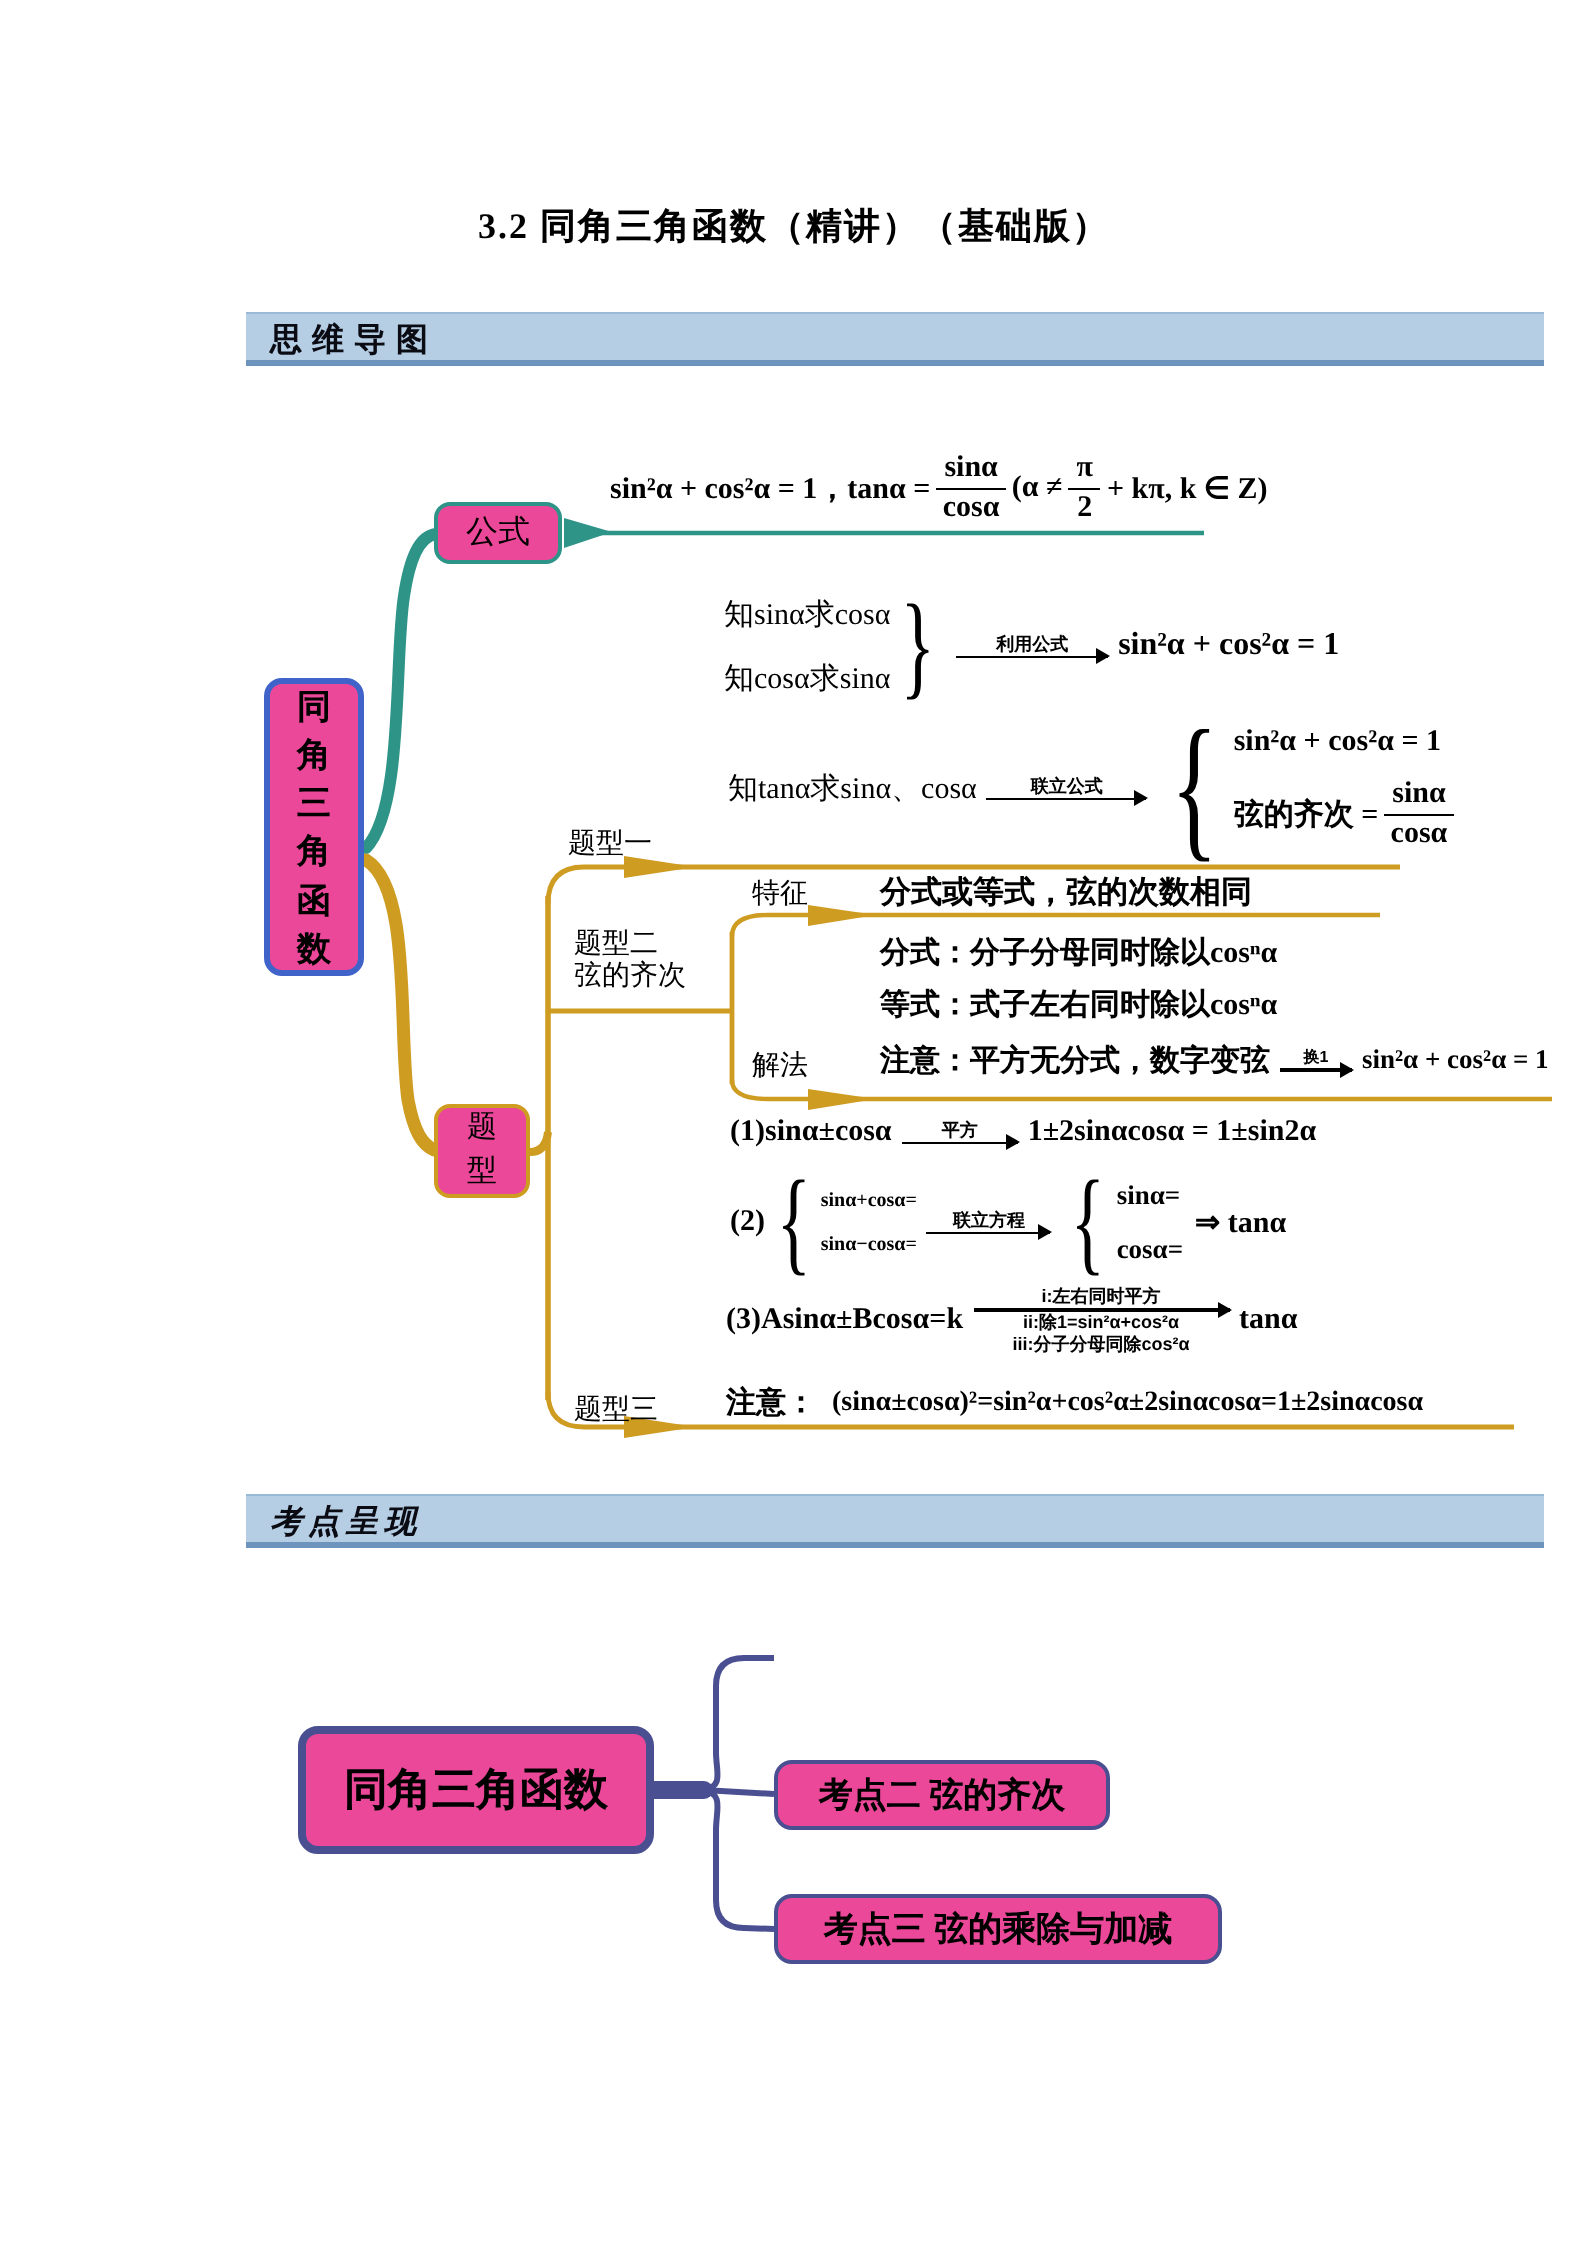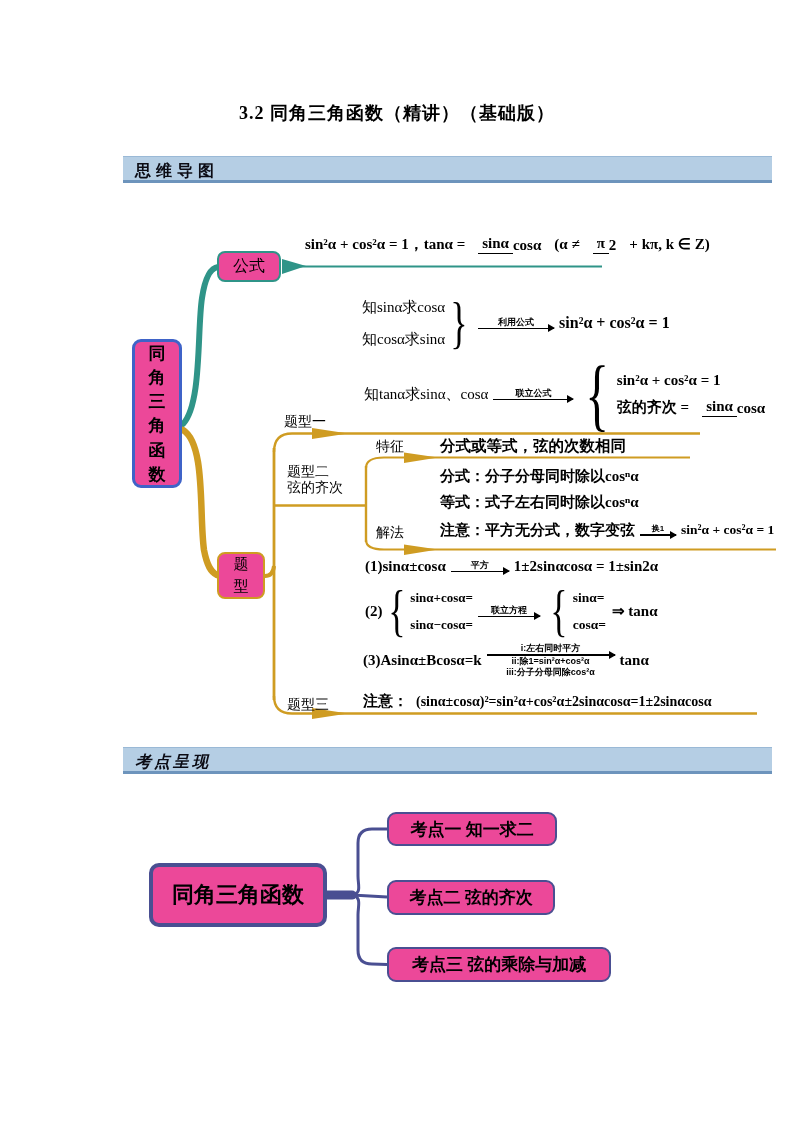--- a/index.html
+++ b/index.html
@@ -32,21 +32,21 @@
     border:3px solid #3f63c8; border-radius:9px; font-size:17px; font-weight:bold; }
   .node.gongshi { left:217px; top:251px; width:64px; height:31px;
     border:2px solid #2f9488; border-radius:8px; font-size:16px; }
   .node.tixing { left:217px; top:552px; width:48px; height:47px;
     border:2px solid #cf9c22; border-radius:8px; font-size:15px; }
   .vtext { word-break:break-all; width:1.1em; line-height:1.42; margin:auto; }
   .lab { font-size:14px; font-family:"Liberation Serif",serif; white-space:nowrap; }
   .mrow { display:flex; align-items:center; white-space:nowrap;
     font-family:"Liberation Serif",serif; font-weight:bold; font-size:15px; }
   .mcol { display:flex; flex-direction:column; justify-content:flex-end; }
-  .fr { display:inline-flex; flex-direction:row; align-items:center; line-height:1; margin:0 13px; }
+  .fr { display:inline-flex; flex-direction:column; align-items:center; line-height:1; margin:0 3px; }
   .fr .n { border-bottom:1.4px solid #000; padding:1px 4px 2px; }
   .fr .d { padding-top:2px; }
   .brace { display:inline-block; line-height:0.9; font-weight:400;
     transform:scaleX(.62); font-family:"Liberation Serif",serif; }
   .ar { display:inline-flex; flex-direction:column; align-items:center; margin:0 5px; }
   .ar .t, .ar .b { font-size:9px; font-weight:bold; line-height:1.25;
     white-space:nowrap; font-family:"Liberation Sans",sans-serif; }
   .ar .s { position:relative; height:1.5px; background:#000; }
   .ar .s::after { content:""; position:absolute; right:-1px; top:-3.4px;
     border-left:7px solid #000; border-top:4px solid transparent; border-bottom:4px solid transparent; }
@@ -173,21 +173,21 @@
     <span class="ar">
       <span class="t">平方</span>
       <span class="s" style="width:58px;"></span>
     </span>
     <span>1±2sinαcosα = 1±sin2α</span>
   </div>
 
   <div class="abs mrow" style="left:365px; top:582px; height:58px;">
     <span>(2)</span>
     <span class="brace" style="font-size:58px;">{</span>
-    <span class="mcol" style="gap:11px; font-size:13px;">
+    <span class="mcol" style="gap:11px; font-size:10px;">
       <span>sinα+cosα=</span>
       <span>sinα−cosα=</span>
     </span>
     <span class="ar">
       <span class="t">联立方程</span>
       <span class="s" style="width:62px;"></span>
     </span>
     <span class="brace" style="font-size:58px;">{</span>
     <span class="mcol" style="gap:11px; font-size:13.5px;">
       <span>sinα=</span>
@@ -212,23 +212,20 @@
     <span style="margin-right:8px;">注意：</span>
     <span style="font-size:14px;">(sinα±cosα)²=sin²α+cos²α±2sinαcosα=1±2sinαcosα</span>
   </div>
 
   <div class="abs secbar brush" style="top:747px;">考点呈现</div>
 
   <div class="abs node root2">
     <span>同角三角函数</span>
   </div>
 
-  <div class="abs node kd" style="left:387px; top:812px; width:170px; height:34px;">
-    <span>考点一 知一求二</span>
-  </div>
   <div class="abs node kd" style="left:387px; top:880px; width:168px;">
     <span>考点二 弦的齐次</span>
   </div>
   <div class="abs node kd" style="left:387px; top:947px; width:224px;">
     <span>考点三 弦的乘除与加减</span>
   </div>
 
 </div>
 
 </body></html>

